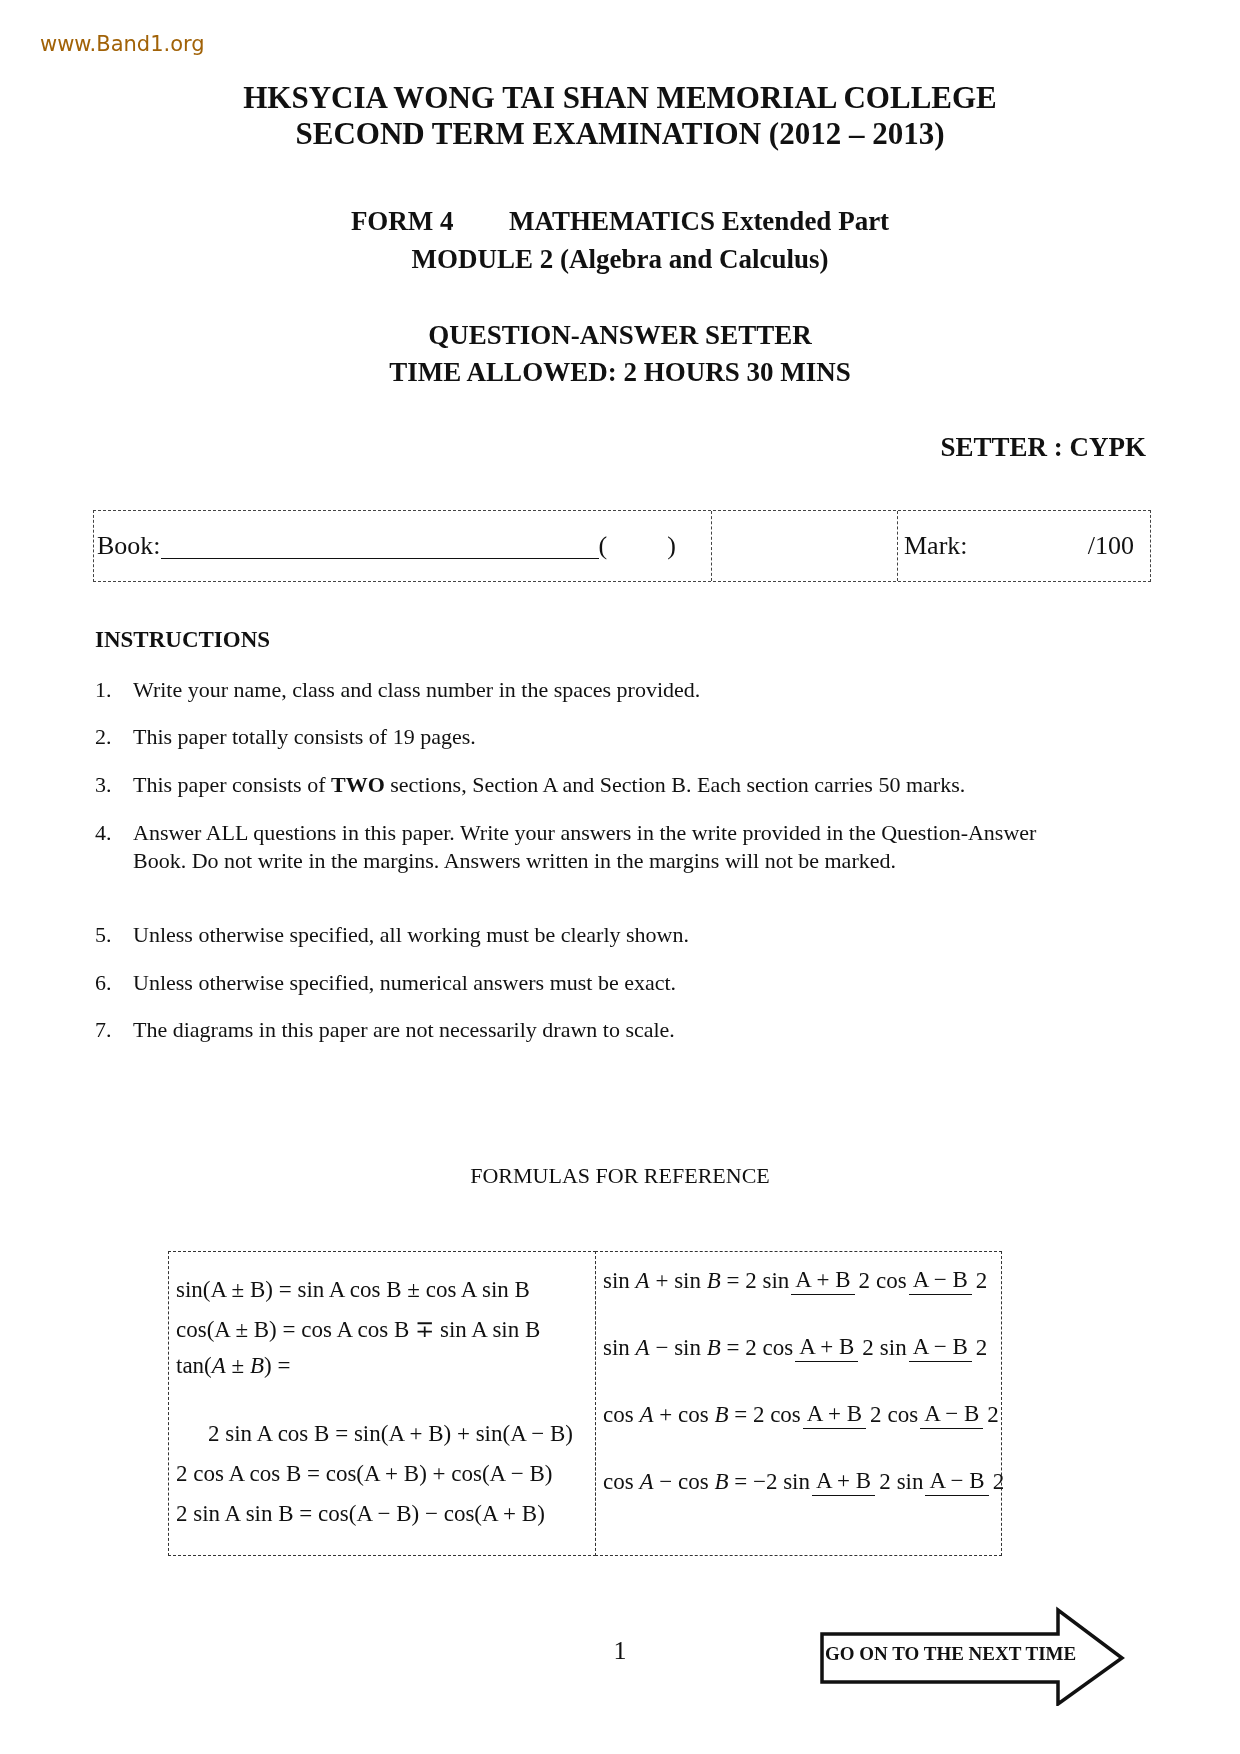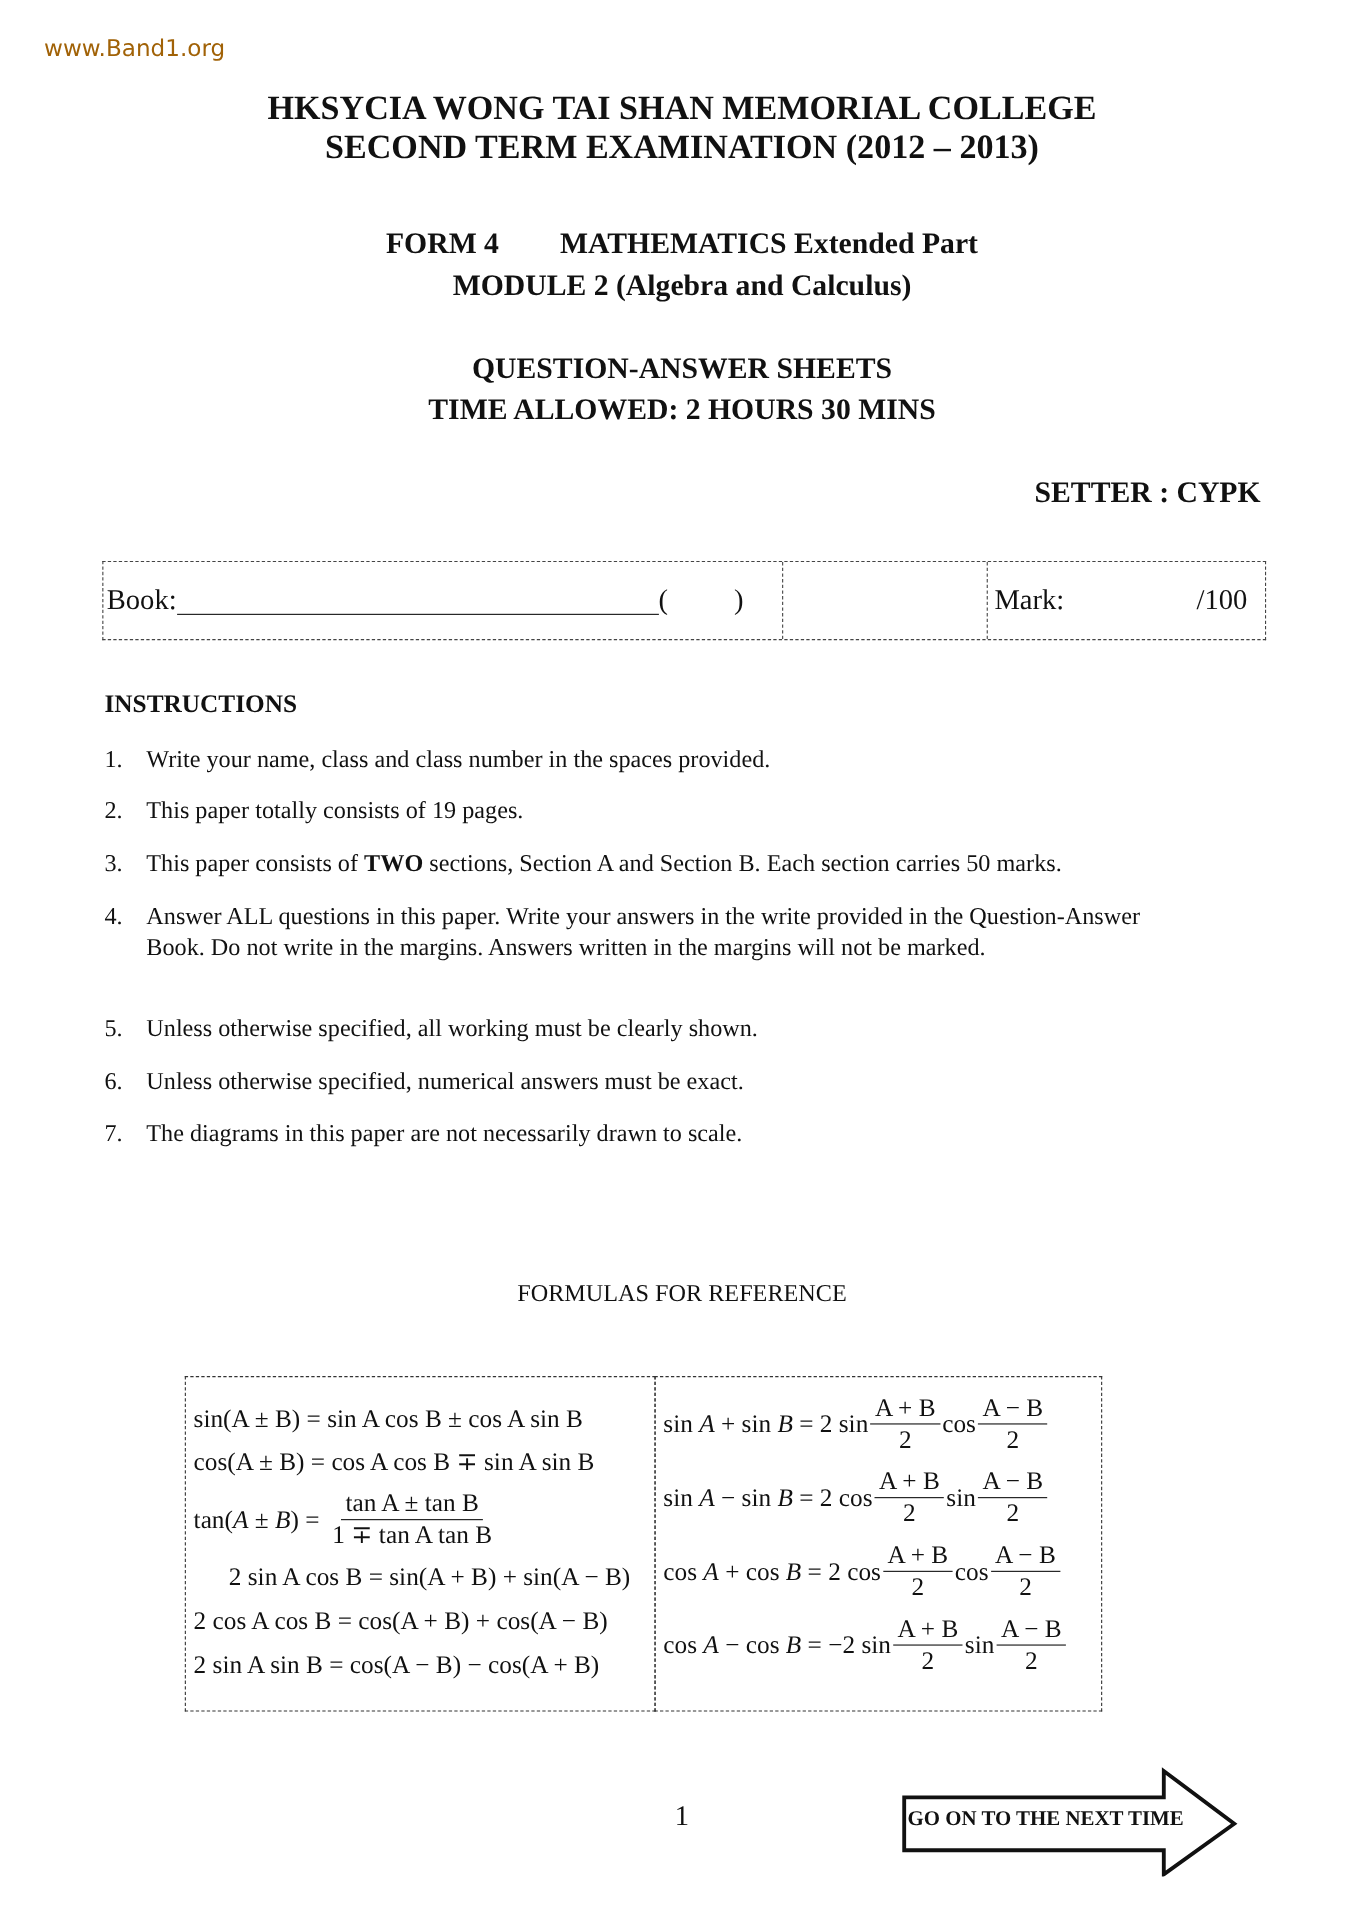--- a/index.html
+++ b/index.html
@@ -17,21 +17,21 @@
   .instr-title{left:95px;top:627px;font-size:23px;font-weight:bold;}
   .instr{left:95px;width:1000px;font-size:22px;line-height:28px;}
   .instr .num{position:absolute;left:0;}
   .instr .txt{margin-left:38px;}
   .formula-title{left:0;width:1240px;top:1163px;text-align:center;font-size:22px;}
   .fbox{top:1251px;height:305px;border:1.5px dashed #333;box-sizing:border-box;}
   .fl{left:168px;width:428px;}
   .fr{left:595px;width:407px;}
   .math{font-family:"Liberation Serif","DejaVu Serif",serif;font-size:23px;white-space:nowrap;}
   .math i{font-style:italic;}
-  .frac{display:inline-flex;flex-direction:column;align-items:center;vertical-align:middle;margin:0 2px;}
+  .frac{display:inline-flex;flex-direction:row;align-items:center;vertical-align:middle;margin:0 2px;}
   .frac .n{border-bottom:1.3px solid #111;padding:0 4px;line-height:28px;}
   .frac .d{line-height:28px;padding:0 4px;}
   .pagenum{left:0;width:1240px;top:1636px;text-align:center;font-size:26px;}
   .nextbtn{left:820px;top:1606px;width:310px;height:100px;cursor:pointer;}
   .nextbtn span{position:absolute;left:5px;top:37px;font-size:19px;font-weight:bold;white-space:nowrap;}
 </style>
 </head>
 <body>
 
 <div class="abs site">www.Band1.org</div>
@@ -39,21 +39,21 @@
 <div class="abs hdr h1" style="top:80px;">HKSYCIA WONG TAI SHAN MEMORIAL COLLEGE</div>
 <div class="abs hdr h1" style="top:116px;">SECOND TERM EXAMINATION (2012 – 2013)</div>
 
 <div class="abs hdr h2" style="top:206px;">
   <span>FORM 4</span>
   <span style="display:inline-block;width:42px;"></span>
   <span>MATHEMATICS Extended Part</span>
 </div>
 <div class="abs hdr h2" style="top:244px;">MODULE 2 (Algebra and Calculus)</div>
 
-<div class="abs hdr h2" style="top:320px;">QUESTION-ANSWER SHEETS</div>
+<div class="abs hdr h2" style="top:320px;">QUESTION-ANSWER SETTER</div>
 <div class="abs hdr h2" style="top:357px;">TIME ALLOWED: 2 HOURS 30 MINS</div>
 
 <div class="abs setter">SETTER : CYPK</div>
 
 <div class="abs infobox">
   <div class="cell" style="left:3px;">
     <span>Book:</span>
     <span class="uline" style="width:438px;"></span>
     <span>(</span>
     <span style="display:inline-block;width:60px;"></span>
@@ -98,24 +98,20 @@
 
 <div class="abs formula-title">FORMULAS FOR REFERENCE</div>
 
 <div class="abs fbox fl"></div>
 <div class="abs fbox fr"></div>
 
 <div class="abs math" style="left:176px;top:1277px;">sin(A ± B) = sin A cos B ± cos A sin B</div>
 <div class="abs math" style="left:176px;top:1316px;">cos(A ± B) = cos A cos B ∓ sin A sin B</div>
 <div class="abs math" style="left:176px;top:1353px;display:flex;align-items:center;">
   <span>tan(<i>A</i> ± <i>B</i>) =&nbsp;</span>
-  <span class="frac">
-    <span class="n">tan A ± tan B</span>
-    <span class="d">1 ∓ tan A tan B</span>
-  </span>
 </div>
 <div class="abs math" style="left:176px;top:1421px;margin-left:32px;">2 sin A cos B = sin(A + B) + sin(A − B)</div>
 <div class="abs math" style="left:176px;top:1461px;">2 cos A cos B = cos(A + B) + cos(A − B)</div>
 <div class="abs math" style="left:176px;top:1501px;">2 sin A sin B = cos(A − B) − cos(A + B)</div>
 
 <div class="abs math" style="left:603px;top:1266px;display:flex;align-items:center;">
   <span>sin <i>A</i> + sin <i>B</i> = 2 sin</span>
   <span class="frac">
       <span class="n">A + B</span>
       <span class="d">2</span>

